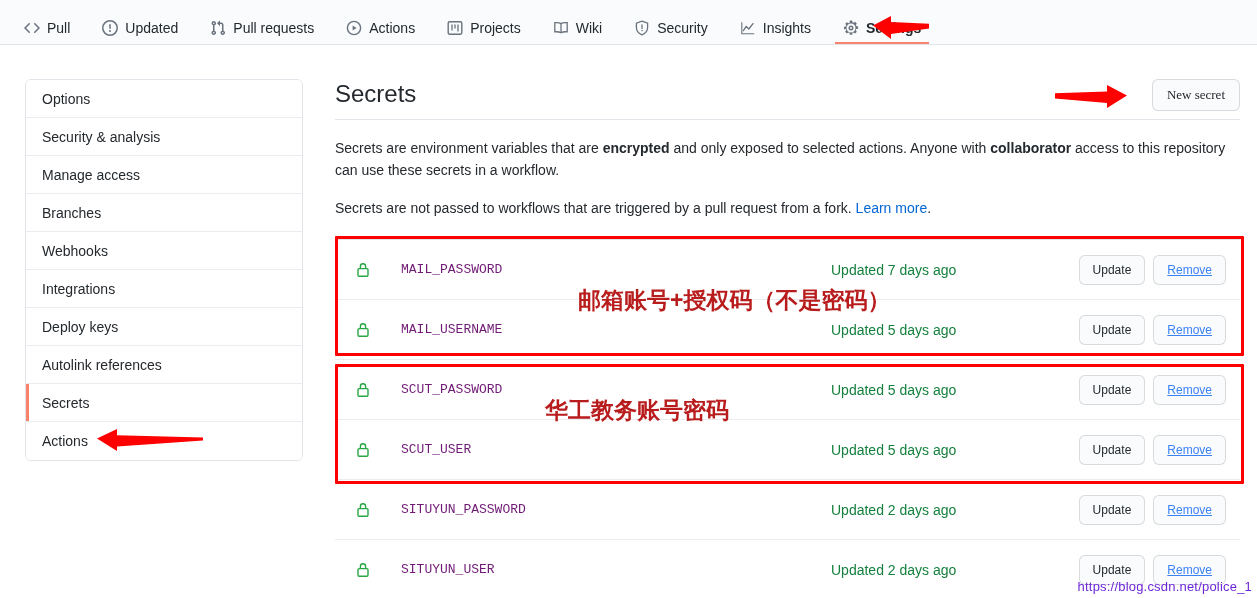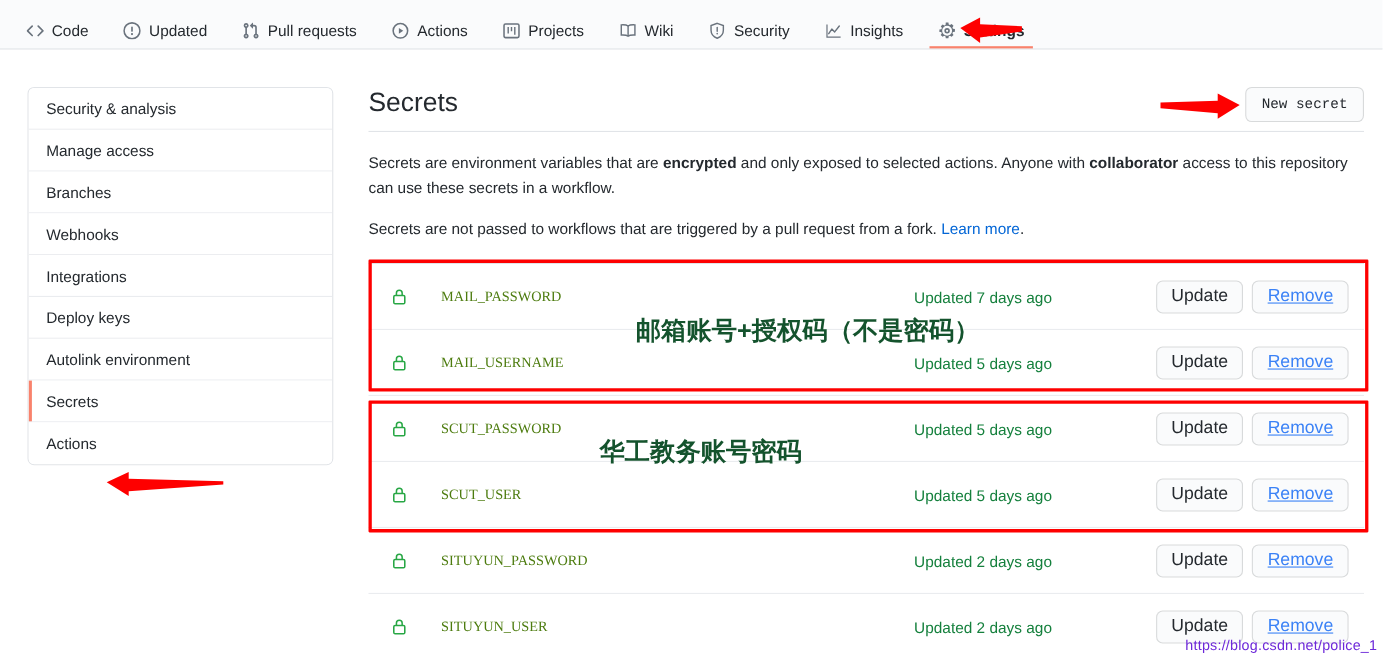--- a/index.html
+++ b/index.html
@@ -128,21 +128,21 @@
     margin: 0;
   }
   .btn-new {
     font-size: 13px;
     color: #24292e;
     background: #fafbfc;
     border: 1px solid rgba(27,31,35,0.15);
     border-radius: 6px;
     padding: 6px 14px;
     cursor: pointer;
-    font-family: Liberation Mono, monospace;
+    font-family: Liberation Serif, serif;
     line-height: 18px;
   }
   .desc {
     font-size: 14px;
     line-height: 22px;
     color: #24292e;
     margin: 17px 0 0 0;
     max-width: 905px;
   }
   .desc.second { margin-top: 16px; }
@@ -166,38 +166,38 @@
   .lock-icon {
     width: 16px; height: 16px;
     flex: none;
     color: #28a745;
     display: inline-flex;
     align-items: center;
     justify-content: center;
     margin-right: 30px;
   }
   .secret-name {
-    font-family: Liberation Serif, serif;
+    font-family: Liberation Mono, monospace;
     font-size: 13px;
-    color: #4d7c0f;
+    color: #701a75;
     width: 430px;
     flex: none;
   }
   .secret-updated {
     font-size: 14px;
     color: #15803d;
     flex: 1;
   }
   .row-actions {
     display: flex;
     gap: 8px;
     flex: none;
   }
   .btn-sm {
-    font-size: 16px;
+    font-size: 12px;
     background: #fafbfc;
     border: 1px solid rgba(27,31,35,0.15);
     border-radius: 6px;
     padding: 5px 13px;
     cursor: pointer;
     font-family: "Liberation Sans", sans-serif;
     line-height: 18px;
   }
   .btn-update { color: #24292e; }
   .btn-remove { color: #3b82f6; text-decoration: underline; }
@@ -206,21 +206,21 @@
   .anno {
     position: absolute;
     pointer-events: none;
   }
   .anno-box {
     border: 3px solid #fe0000;
     box-sizing: border-box;
     border-radius: 1px;
   }
   .anno-text {
-    color: #14532d;
+    color: #b91c1c;
     font-family: "Liberation Sans", sans-serif;
     font-size: 23px;
     font-weight: bold;
     white-space: nowrap;
     letter-spacing: 0px;
   }
   .arrow-svg { display: block; overflow: visible; }
 
   .watermark {
     position: absolute;
@@ -239,21 +239,21 @@
 
 <div class="repo-nav">
   <div class="nav-list">
 
     <div class="nav-item">
       <span class="nav-icon">
         <svg width="16" height="16" viewBox="0 0 16 16" fill="currentColor">
             <path d="M4.72 3.22a.75.75 0 011.06 1.06L2.06 8l3.72 3.72a.75.75 0 11-1.06 1.06L.47 8.53a.75.75 0 010-1.06l4.25-4.25zm6.56 0a.75.75 0 10-1.06 1.06L13.94 8l-3.72 3.72a.75.75 0 101.06 1.06l4.25-4.25a.75.75 0 000-1.06l-4.25-4.25z"></path>
           </svg>
       </span>
-      <span class="nav-label">Code</span>
+      <span class="nav-label">Pull</span>
     </div>
 
     <div class="nav-item">
       <span class="nav-icon">
         <svg width="16" height="16" viewBox="0 0 16 16" fill="currentColor">
             <path d="M8 1.5a6.5 6.5 0 100 13 6.5 6.5 0 000-13zM0 8a8 8 0 1116 0A8 8 0 010 8zm9 3a1 1 0 11-2 0 1 1 0 012 0zm-.25-6.25a.75.75 0 00-1.5 0v3.5a.75.75 0 001.5 0v-3.5z"></path>
           </svg>
       </span>
       <span class="nav-label">Updated</span>
     </div>
@@ -328,39 +328,42 @@
       <span class="nav-label">Settings</span>
     </div>
 
   </div>
 </div>
 
 <div class="page">
 
   <div class="sidebar">
     <div class="side-item">
+        <span>Options</span>
+      </div>
+    <div class="side-item">
         <span>Security &amp; analysis</span>
       </div>
     <div class="side-item">
         <span>Manage access</span>
       </div>
     <div class="side-item">
         <span>Branches</span>
       </div>
     <div class="side-item">
         <span>Webhooks</span>
       </div>
     <div class="side-item">
         <span>Integrations</span>
       </div>
     <div class="side-item">
         <span>Deploy keys</span>
       </div>
     <div class="side-item">
-        <span>Autolink environment</span>
+        <span>Autolink references</span>
       </div>
     <div class="side-item active">
         <span>Secrets</span>
       </div>
     <div class="side-item">
         <span>Actions</span>
       </div>
   </div>
 
   <div class="main">

